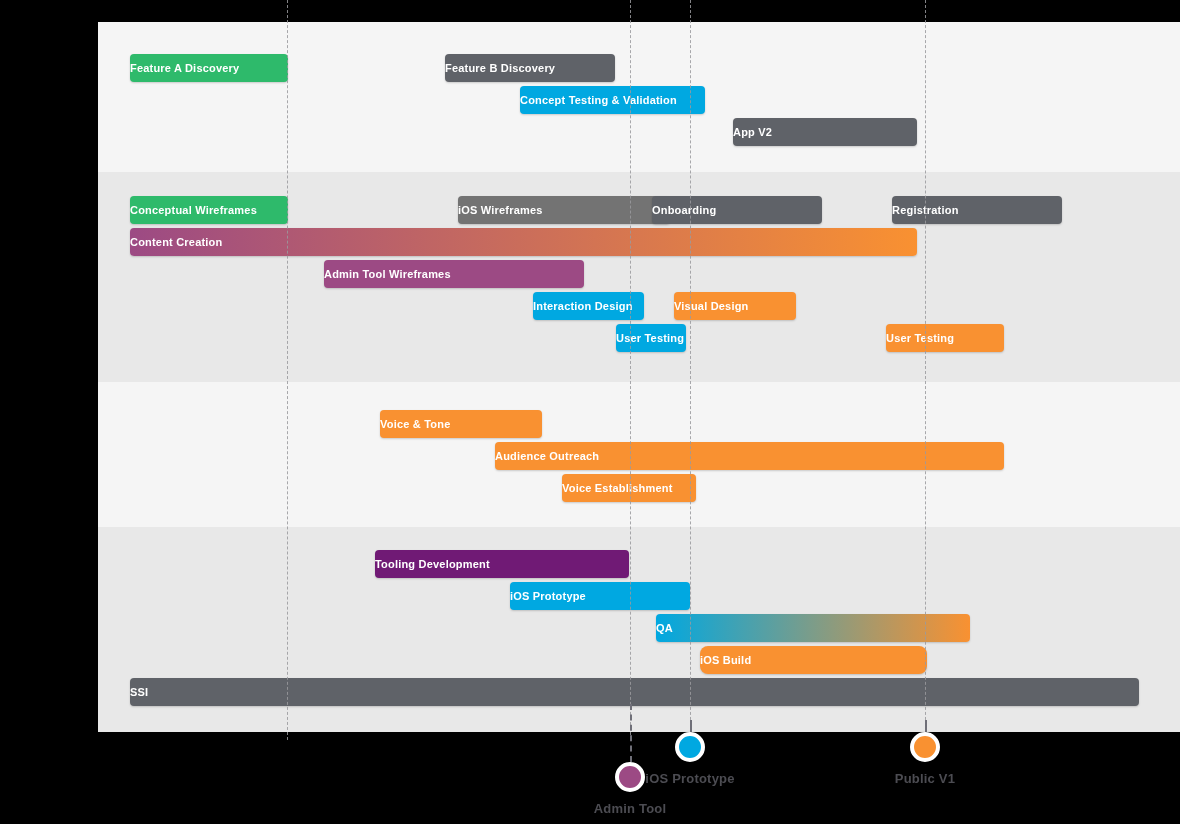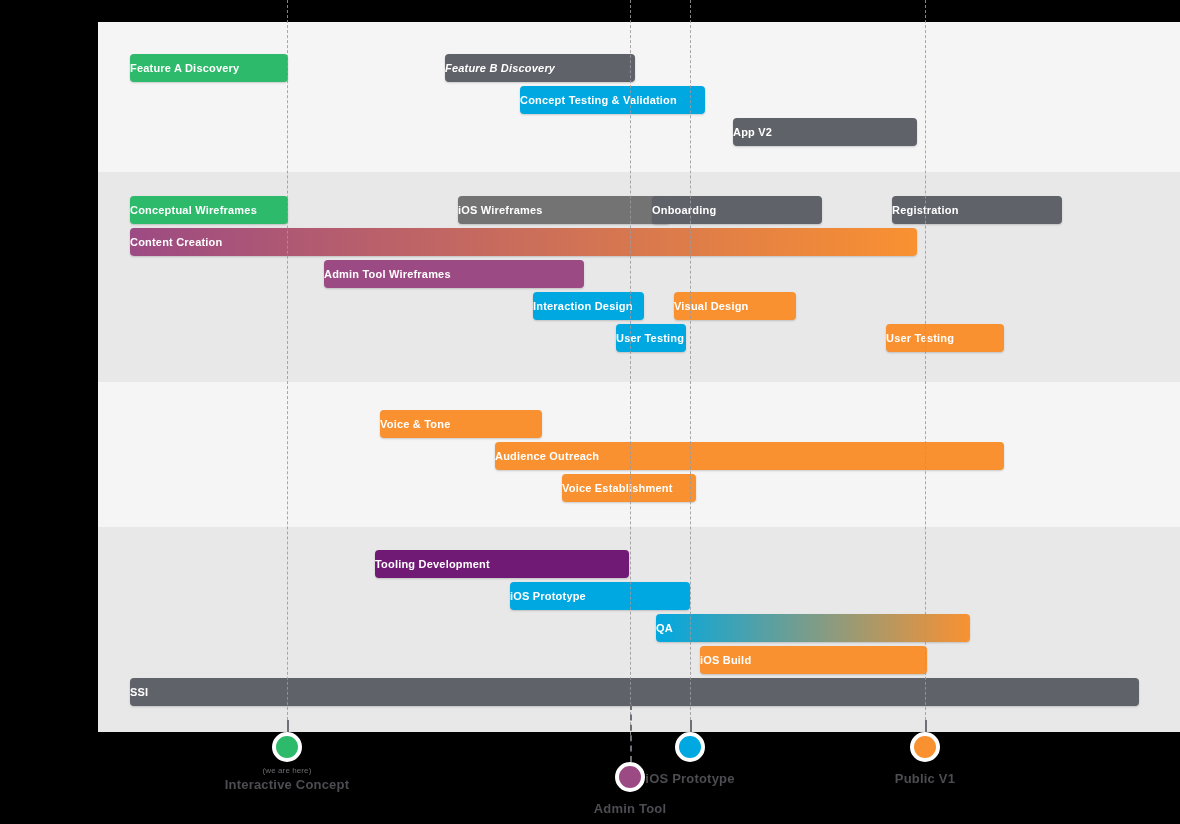--- a/index.html
+++ b/index.html
@@ -128,21 +128,21 @@
     <div id="bands">
         <div class="band light" style="top: 0px; height: 150px;"></div>
         <div class="band dark" style="top: 150px; height: 210px;"></div>
         <div class="band light" style="top: 360px; height: 145px;"></div>
         <div class="band dark" style="top: 505px; height: 205px;"></div>
       </div>
     <div id="bars">
         <div class="bar" style="left: 32px; top: 32px; width: 158px; background: rgb(46, 186, 107);">
           <span class="bar-label">Feature A Discovery</span>
         </div>
-        <div class="bar" style="left: 347px; top: 32px; width: 190px; background: rgb(95, 98, 104); font-style: italic;">
+        <div class="bar" style="left: 347px; top: 32px; width: 170px; background: rgb(95, 98, 104);">
           <span class="bar-label">Feature B Discovery</span>
         </div>
         <div class="bar" style="left: 422px; top: 64px; width: 185px; background: rgb(0, 168, 225);">
           <span class="bar-label">Concept Testing &amp; Validation</span>
         </div>
         <div class="bar" style="left: 635px; top: 96px; width: 184px; background: rgb(95, 98, 104);">
           <span class="bar-label">App V2</span>
         </div>
         <div class="bar" style="left: 32px; top: 174px; width: 158px; background: rgb(46, 186, 107);">
           <span class="bar-label">Conceptual Wireframes</span>
@@ -185,43 +185,37 @@
         </div>
         <div class="bar" style="left: 277px; top: 528px; width: 254px; background: #701a75;">
           <span class="bar-label">Tooling Development</span>
         </div>
         <div class="bar" style="left: 412px; top: 560px; width: 180px; background: rgb(0, 168, 225);">
           <span class="bar-label">iOS Prototype</span>
         </div>
         <div class="bar" style="left: 558px; top: 592px; width: 314px; background: linear-gradient(to right, rgb(0, 168, 225) 0%, rgb(249, 145, 49) 100%);">
           <span class="bar-label">QA</span>
         </div>
-        <div class="bar" style="left: 602px; top: 624px; width: 227px; background: rgb(249, 145, 49);">
+        <div class="bar" style="left: 602px; top: 624px; width: 227px; background: rgb(249, 145, 49); border-radius: 8px;">
           <span class="bar-label">iOS Build</span>
         </div>
         <div class="bar" style="left: 32px; top: 656px; width: 1009px; background: rgb(95, 98, 104);">
           <span class="bar-label">SSI</span>
         </div>
       </div>
   </div>
 
   <div id="gridlines">
       <div class="gridline" style="left: 287px;"></div>
       <div class="gridline" style="left: 630px;"></div>
       <div class="gridline" style="left: 690px;"></div>
       <div class="gridline" style="left: 925px;"></div>
     </div>
 
   <div class="milestones" id="milestones">
-      <div class="milestone" style="left: 287px; top: 0px;">
-        <div class="ms-stem" style="top: -12px; height: 12px;"></div>
-        <div class="ms-dot" style="background: rgb(46, 186, 107);"></div>
-        <div class="ms-sub">(we are here)</div>
-        <div class="ms-title">Interactive Concept</div>
-      </div>
       <div class="milestone" style="left: 630px; top: 30px;">
         <div class="ms-stem" style="top: -58px; height: 58px;"></div>
         <div class="ms-dot" style="background: rgb(156, 74, 132);"></div>
         <div class="ms-title" style="margin-top: 10px;">Admin Tool</div>
       </div>
       <div class="milestone" style="left: 690px; top: 0px;">
         <div class="ms-stem" style="top: -12px; height: 12px;"></div>
         <div class="ms-dot" style="background: rgb(0, 168, 225);"></div>
         <div class="ms-title" style="margin-top: 10px;">iOS Prototype</div>
       </div>

